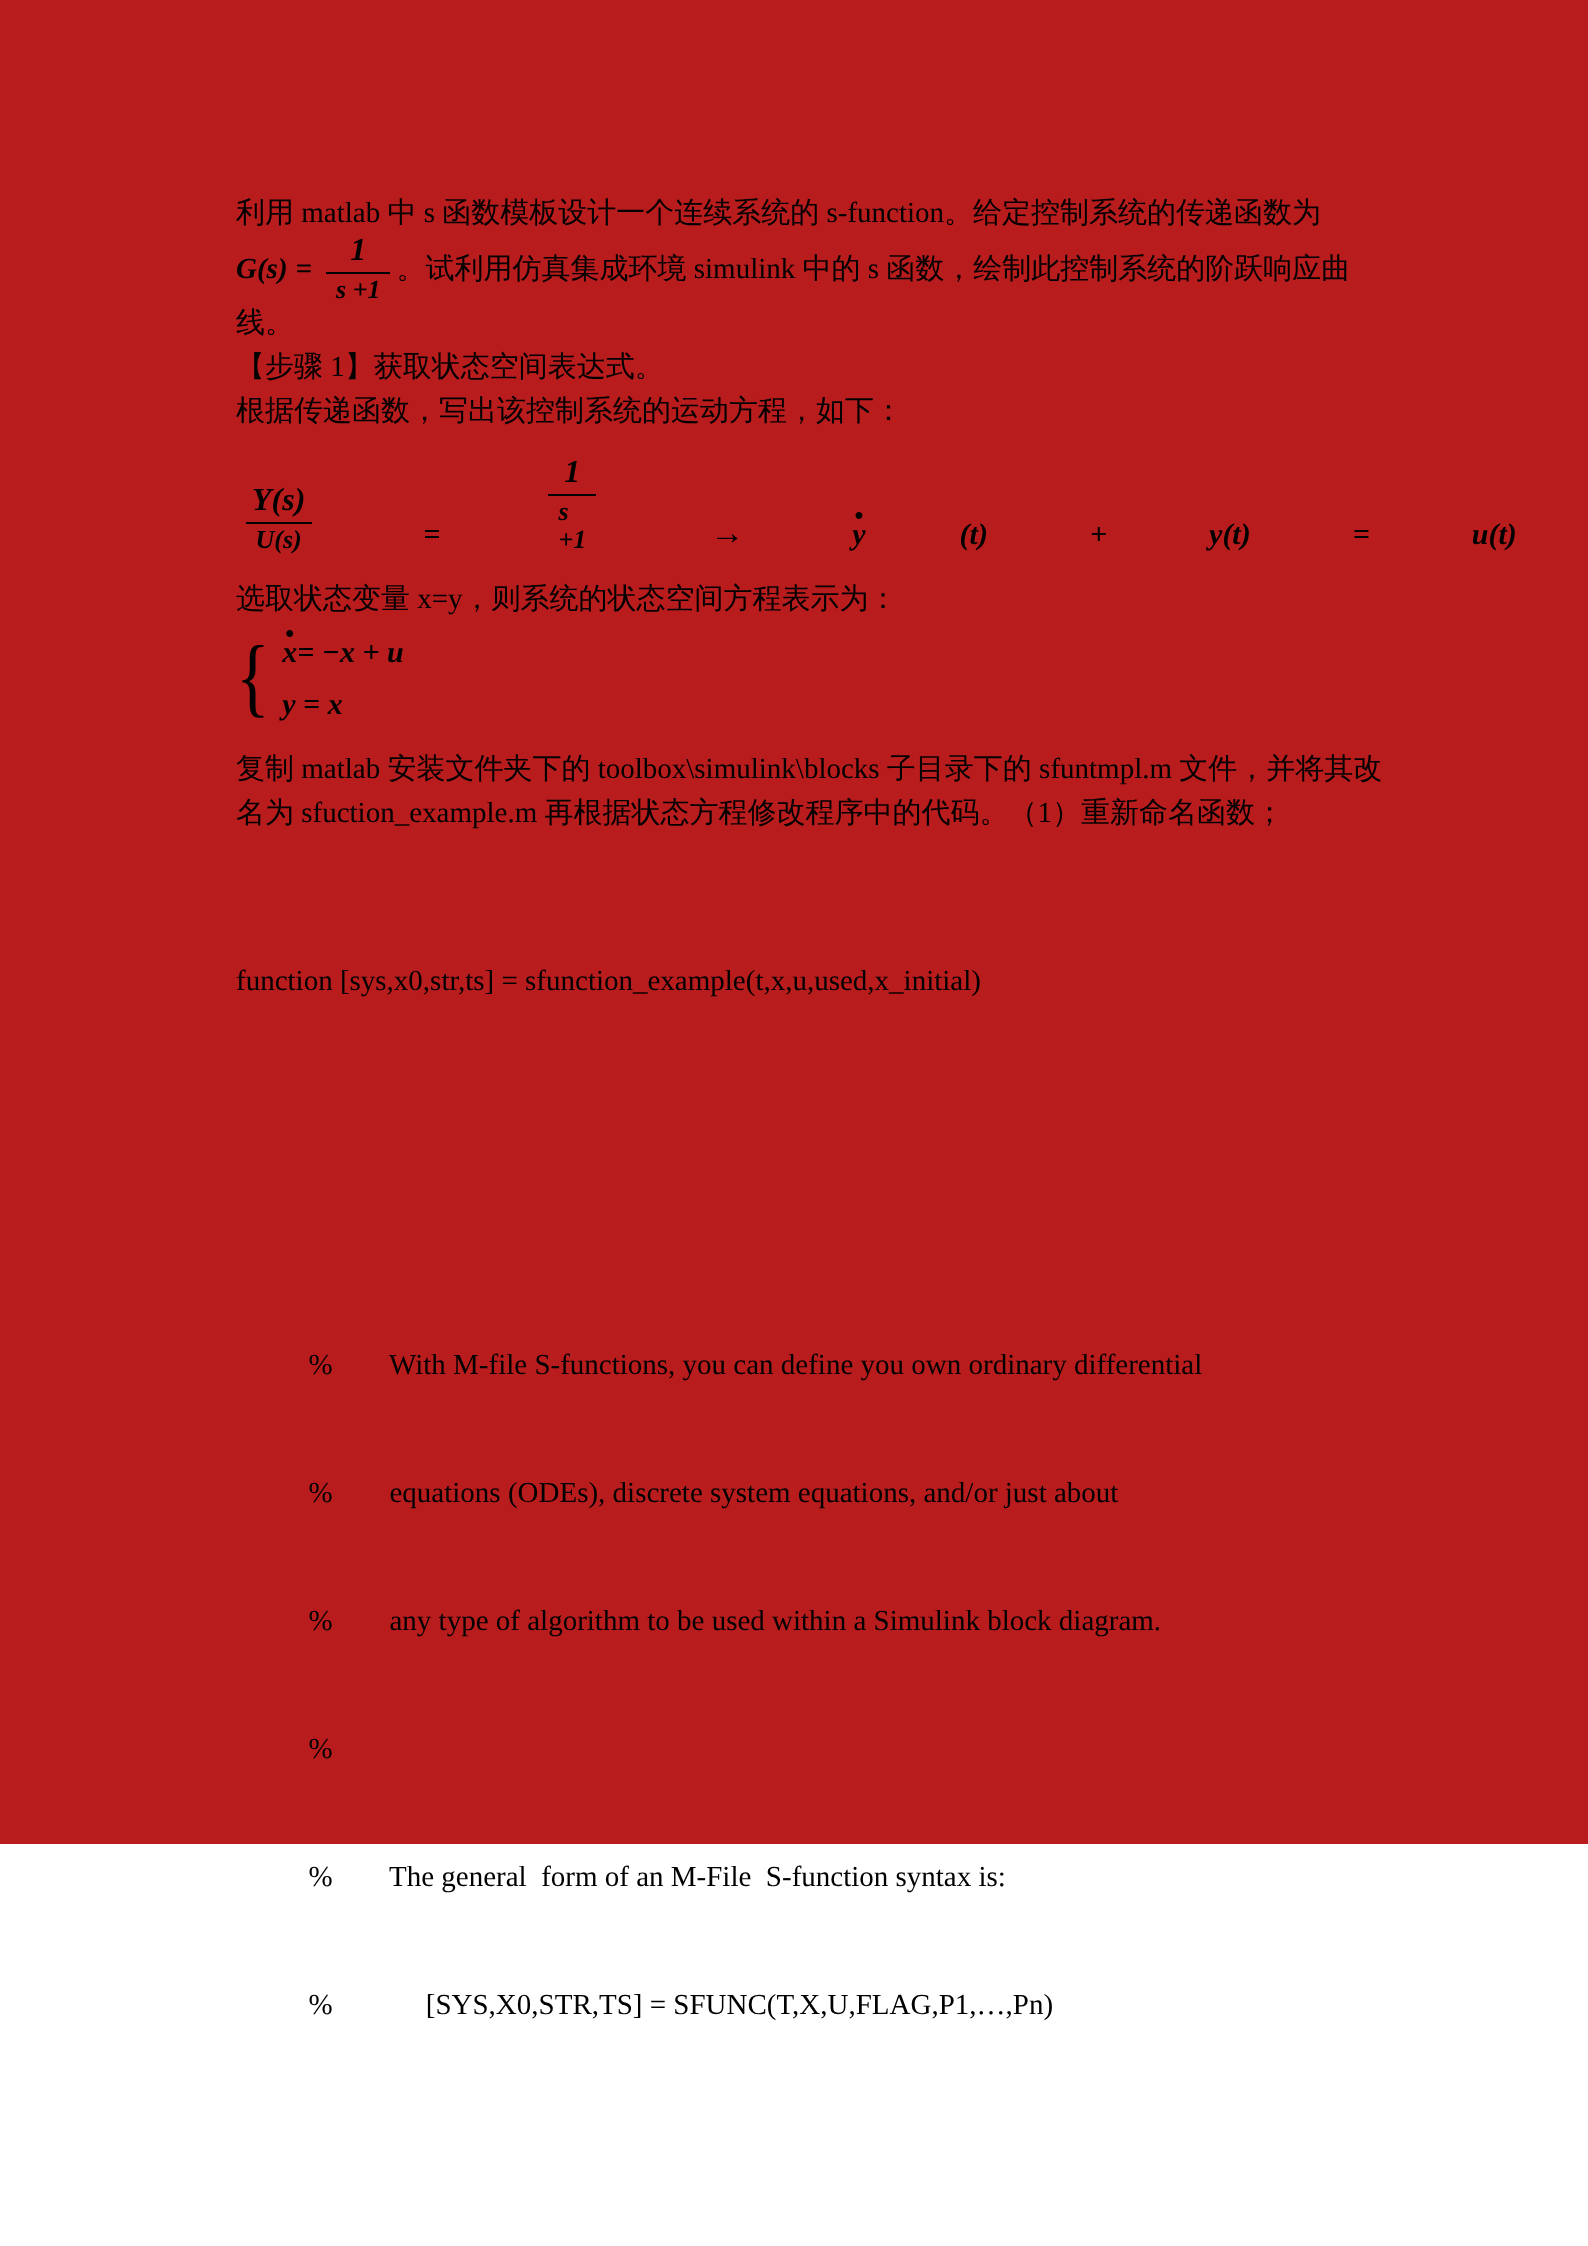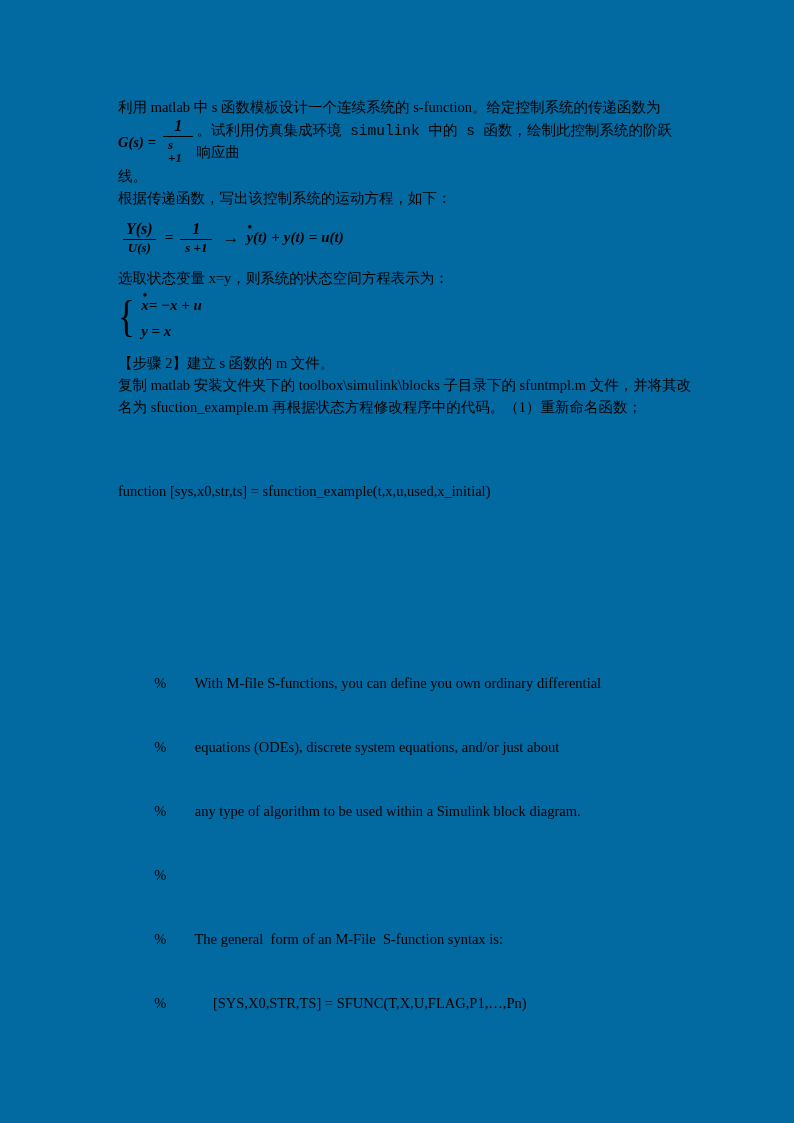--- a/index.html
+++ b/index.html
@@ -12,22 +12,22 @@
     height: 1123px;
     position: relative;
     font-family: "Liberation Serif", "DejaVu Serif", serif;
     color: #000000;
     overflow: hidden;
   }
   .page {
     position: absolute;
     left: 0; top: 0;
     width: 794px;
-    height: 1123px;
-    background: #0369a1;
+    height: 922px;
+    background: #b91c1c;
   }
   .content {
     position: absolute;
     left: 118px;
     top: 96px;
     width: 568px;
   }
 
   
   .para {
@@ -46,22 +46,23 @@
 
   
   .math-block {
     font-family: "Liberation Serif", "DejaVu Serif", serif;
     font-weight: bold;
     font-style: italic;
     color: #000;
   }
   .math-inline-row {
     display: flex;
-    align-items: center;
+    align-items: flex-end;
     font-size: 15px;
+    gap: 47px;
   }
   .frac {
     display: inline-flex;
     flex-direction: column;
     align-items: center;
     vertical-align: middle;
     margin: 0 3px;
     line-height: 1.05;
   }
   .frac .num {
@@ -100,21 +101,21 @@
   }
 
   
   .eq-g-row {
     display: flex;
     align-items: center;
     font-size: 14.5px;
     line-height: 22px;
   }
   .eq-g-row .cn {
-    font-family: Liberation Mono, monospace;
+    font-family: Liberation Serif, serif;
     font-weight: normal;
     font-style: normal;
     font-size: 14.5px;
   }
 
   
   .brace-system {
     display: flex;
     align-items: stretch;
     font-size: 15px;
@@ -181,20 +182,21 @@
       <span class="math-block op">=</span>
       <span class="frac math-block">
         <span class="num">1</span>
         <span class="den">s +1</span>
       </span>
       <span class="cn">。试利用仿真集成环境 simulink 中的 s 函数，绘制此控制系统的阶跃响应曲</span>
     </div>
 
     <div class="para">线。</div>
 
+    <div class="para">【步骤 1】获取状态空间表达式。</div>
     <div class="para">根据传递函数，写出该控制系统的运动方程，如下：</div>
 
     <div class="spacer-12"></div>
 
     <div class="math-inline-row math-block">
       <span class="frac">
         <span class="num">Y(s)</span>
         <span class="den">U(s)</span>
       </span>
       <span class="op">=</span>
@@ -228,21 +230,20 @@
             <span class="overdot">•</span>
             <span>x</span>
           </span><span>= −x + u</span>
         </span>
         <span class="brow">y = x</span>
       </span>
     </div>
 
     <div class="spacer-10"></div>
 
-    <div class="para">【步骤 2】建立 s 函数的 m 文件。</div>
     <div class="para nowrap-line">复制 matlab 安装文件夹下的 toolbox\simulink\blocks 子目录下的 sfuntmpl.m 文件，并将其改</div>
     <div class="para nowrap-line">名为 sfuction_example.m 再根据状态方程修改程序中的代码。（1）重新命名函数；</div>
 
     <div class="code-block">
 
       <div class="code-line">function [sys,x0,str,ts] = sfunction_example(t,x,u,used,x_initial)</div>
 
 
       
       <div>

